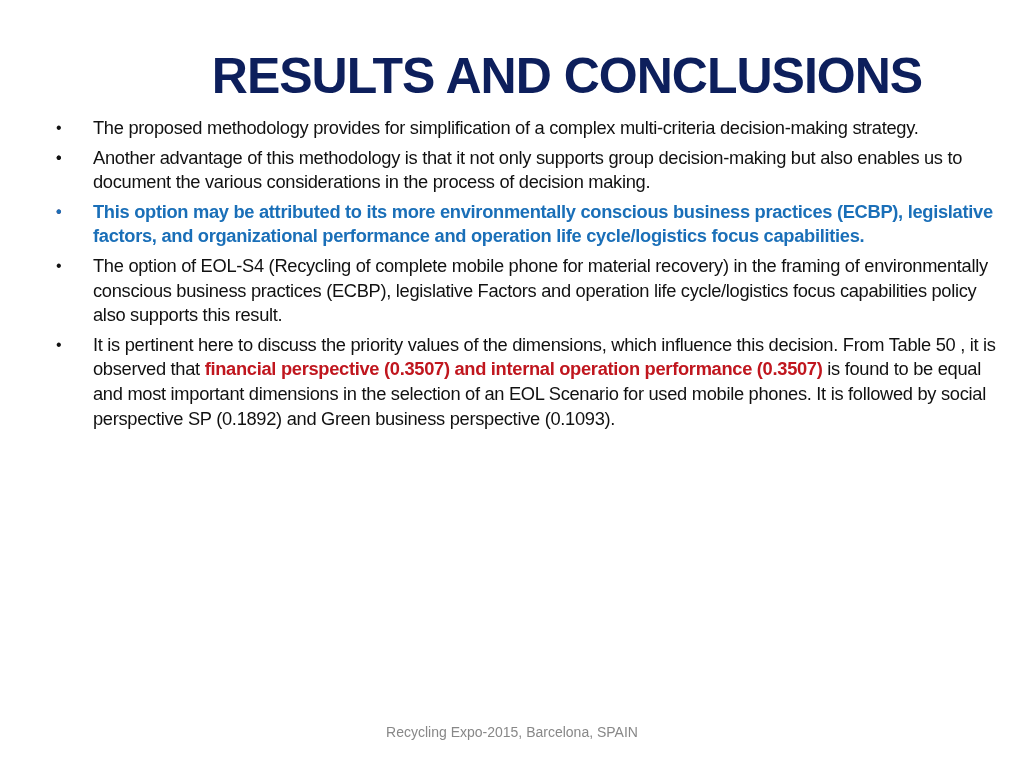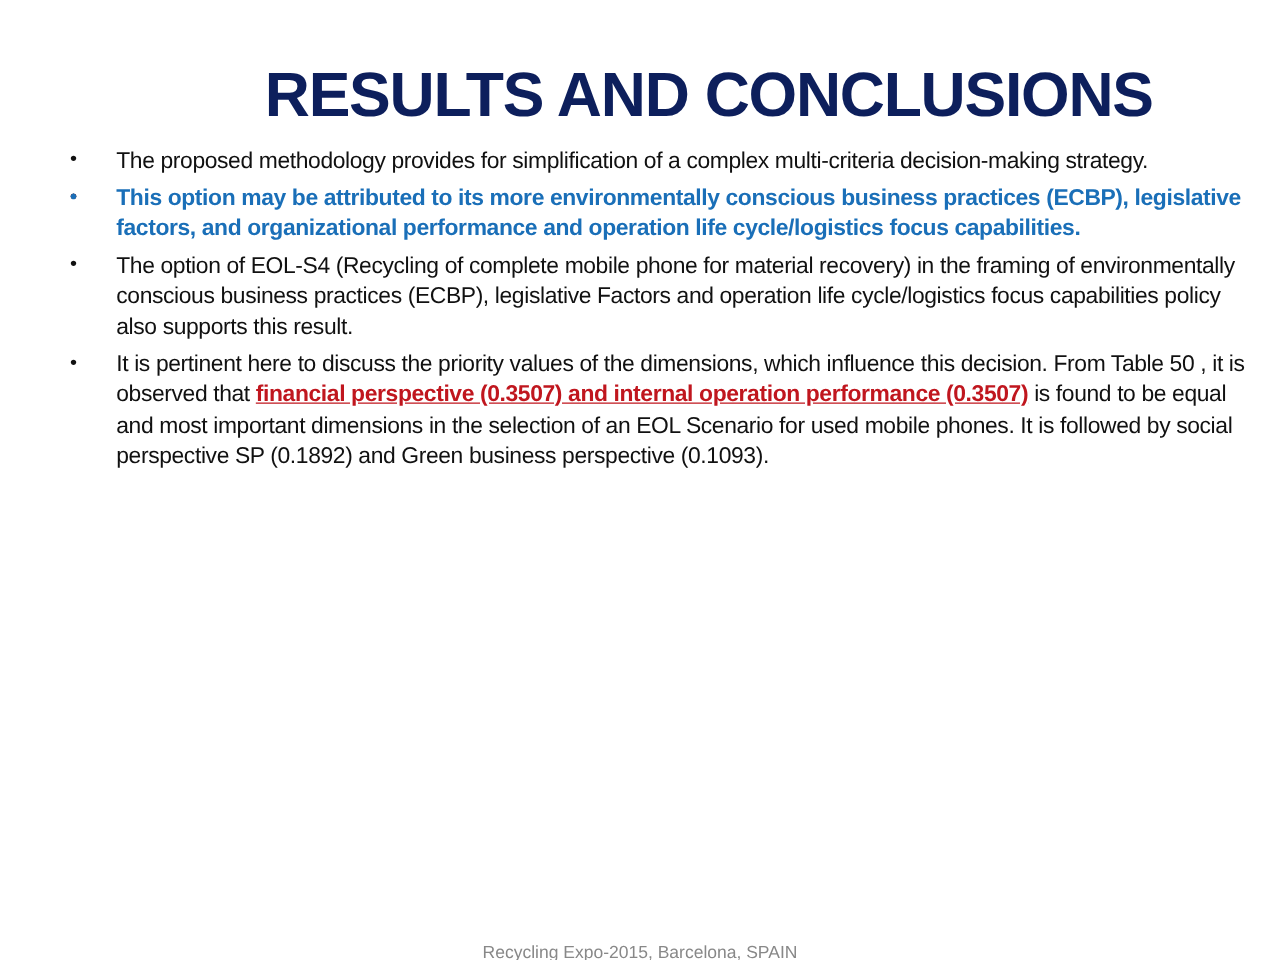--- a/index.html
+++ b/index.html
@@ -49,24 +49,24 @@
     }
     .bullet .dot {
       position: absolute;
       left: 0;
       top: 0;
       font-size: 16px;
       width: 10px;
     }
     .bullet.red { color: #c0161e; }
     .bullet.blue { color: #1a6fb8; font-weight: bold; }
-    .emph-red { color: #c0161e; font-weight: bold; text-decoration: underline; }
+    .emph-red { color: #c0161e; font-weight: bold; }
     .footer {
       position: absolute;
-      top: 753px;
+      top: 724px;
       left: 0;
       width: 1024px;
       text-align: center;
       font-size: 14px;
       color: #888888;
     }
   </style>
 </head>
 <body>
 
@@ -75,20 +75,21 @@
 <ul class="bullets">
   <li class="bullet">
     <span class="dot">•</span>
     <span>The proposed methodology provides for simplification of a complex multi-criteria decision-making strategy.</span>
   </li>
   <li class="bullet">
     <span class="dot">•</span>
   </li>
   <li class="bullet">
     <span class="dot">•</span>
+    <span>Another advantage of this methodology is that it not only supports group decision-making but also enables us to document the various considerations in the process of decision making.</span>
   </li>
   <li class="bullet red">
     <span class="dot">•</span>
   </li>
   <li class="bullet blue">
     <span class="dot">•</span>
     <span>This option may be attributed to its more environmentally conscious business practices (ECBP), legislative factors, and organizational performance and operation life cycle/logistics focus capabilities.</span>
   </li>
   <li class="bullet">
     <span class="dot">•</span>

